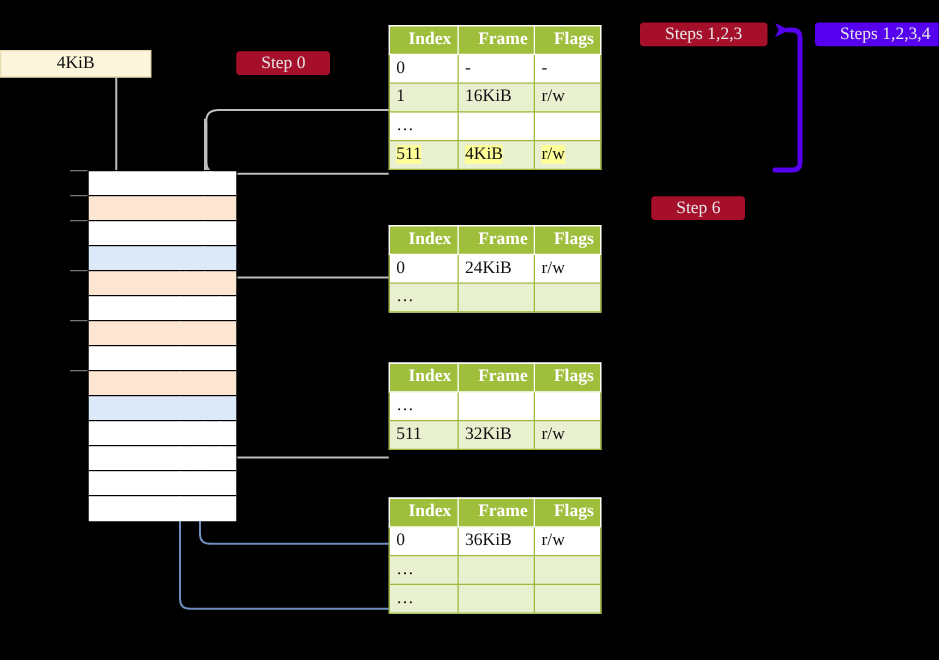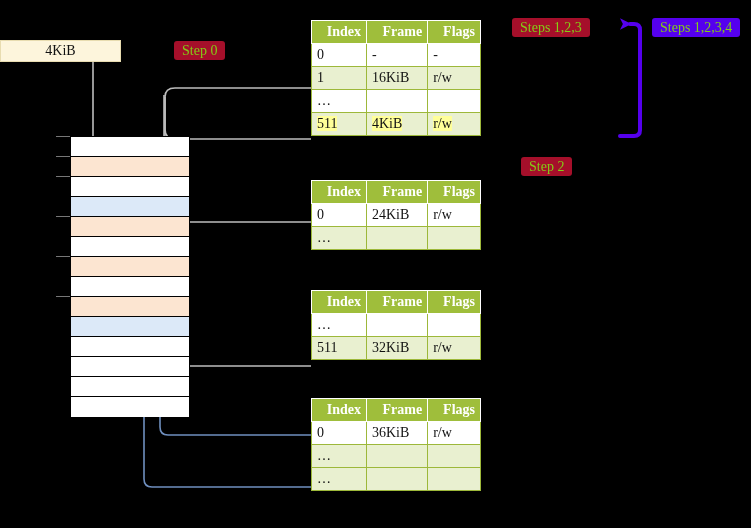--- a/index.html
+++ b/index.html
@@ -40,24 +40,24 @@
     color: #111111;
     font-size: 14px;
     line-height: 20px;
     text-align: center;
   }
 
   
   .badge {
     position: absolute;
     box-sizing: border-box;
-    color: #84cc16;
+    color: #e5e5e5;
     font-size: 14px;
     line-height: 19px;
-    padding: 0 8px;
+    padding: 0 20px;
     border-radius: 3px;
     white-space: nowrap;
   }
   .badge.crimson { background: #a50f2a; }
   .badge.violet  { background: #5500ee; }
 
   
   #memcol {
     position: absolute;
     box-sizing: border-box;
@@ -150,34 +150,34 @@
 
     <g fill="none" stroke="#5500ee" stroke-width="4" stroke-linecap="round">
       <path d="M620,136 L634,136 Q640,136 640,130 L640,30 Q640,24 634,24 L630,24" marker-end="url(#ah-violet)"></path>
     </g>
   </svg>
 
   <div class="size-box" style="left:0px; top:40px; width:121px; height:22px;">
     <span>4KiB</span>
   </div>
 
-  <div class="badge crimson" style="left:174px; top:41px;">
+  <div class="badge crimson" style="left:189px; top:41px;">
     <span>Step 0</span>
   </div>
 
   <div class="badge crimson" style="left:512px; top:18px;">
     <span>Steps 1,2,3</span>
   </div>
 
   <div class="badge violet" style="left:652px; top:18px;">
     <span>Steps 1,2,3,4</span>
   </div>
 
   <div class="badge crimson" style="left:521px; top:157px;">
-    <span>Step 2</span>
+    <span>Step 6</span>
   </div>
 
   <div id="memcol" style="left: 70px; top: 136px; width: 120px; height: 280px;">
       <div class="mem-row" style="height: 20px; background: rgb(255, 255, 255);"></div>
       <div class="mem-row" style="height: 20px; background: rgb(252, 229, 209);"></div>
       <div class="mem-row" style="height: 20px; background: rgb(255, 255, 255);"></div>
       <div class="mem-row" style="height: 20px; background: rgb(220, 233, 248);"></div>
       <div class="mem-row" style="height: 20px; background: rgb(252, 229, 209);"></div>
       <div class="mem-row" style="height: 20px; background: rgb(255, 255, 255);"></div>
       <div class="mem-row" style="height: 20px; background: rgb(252, 229, 209);"></div>

